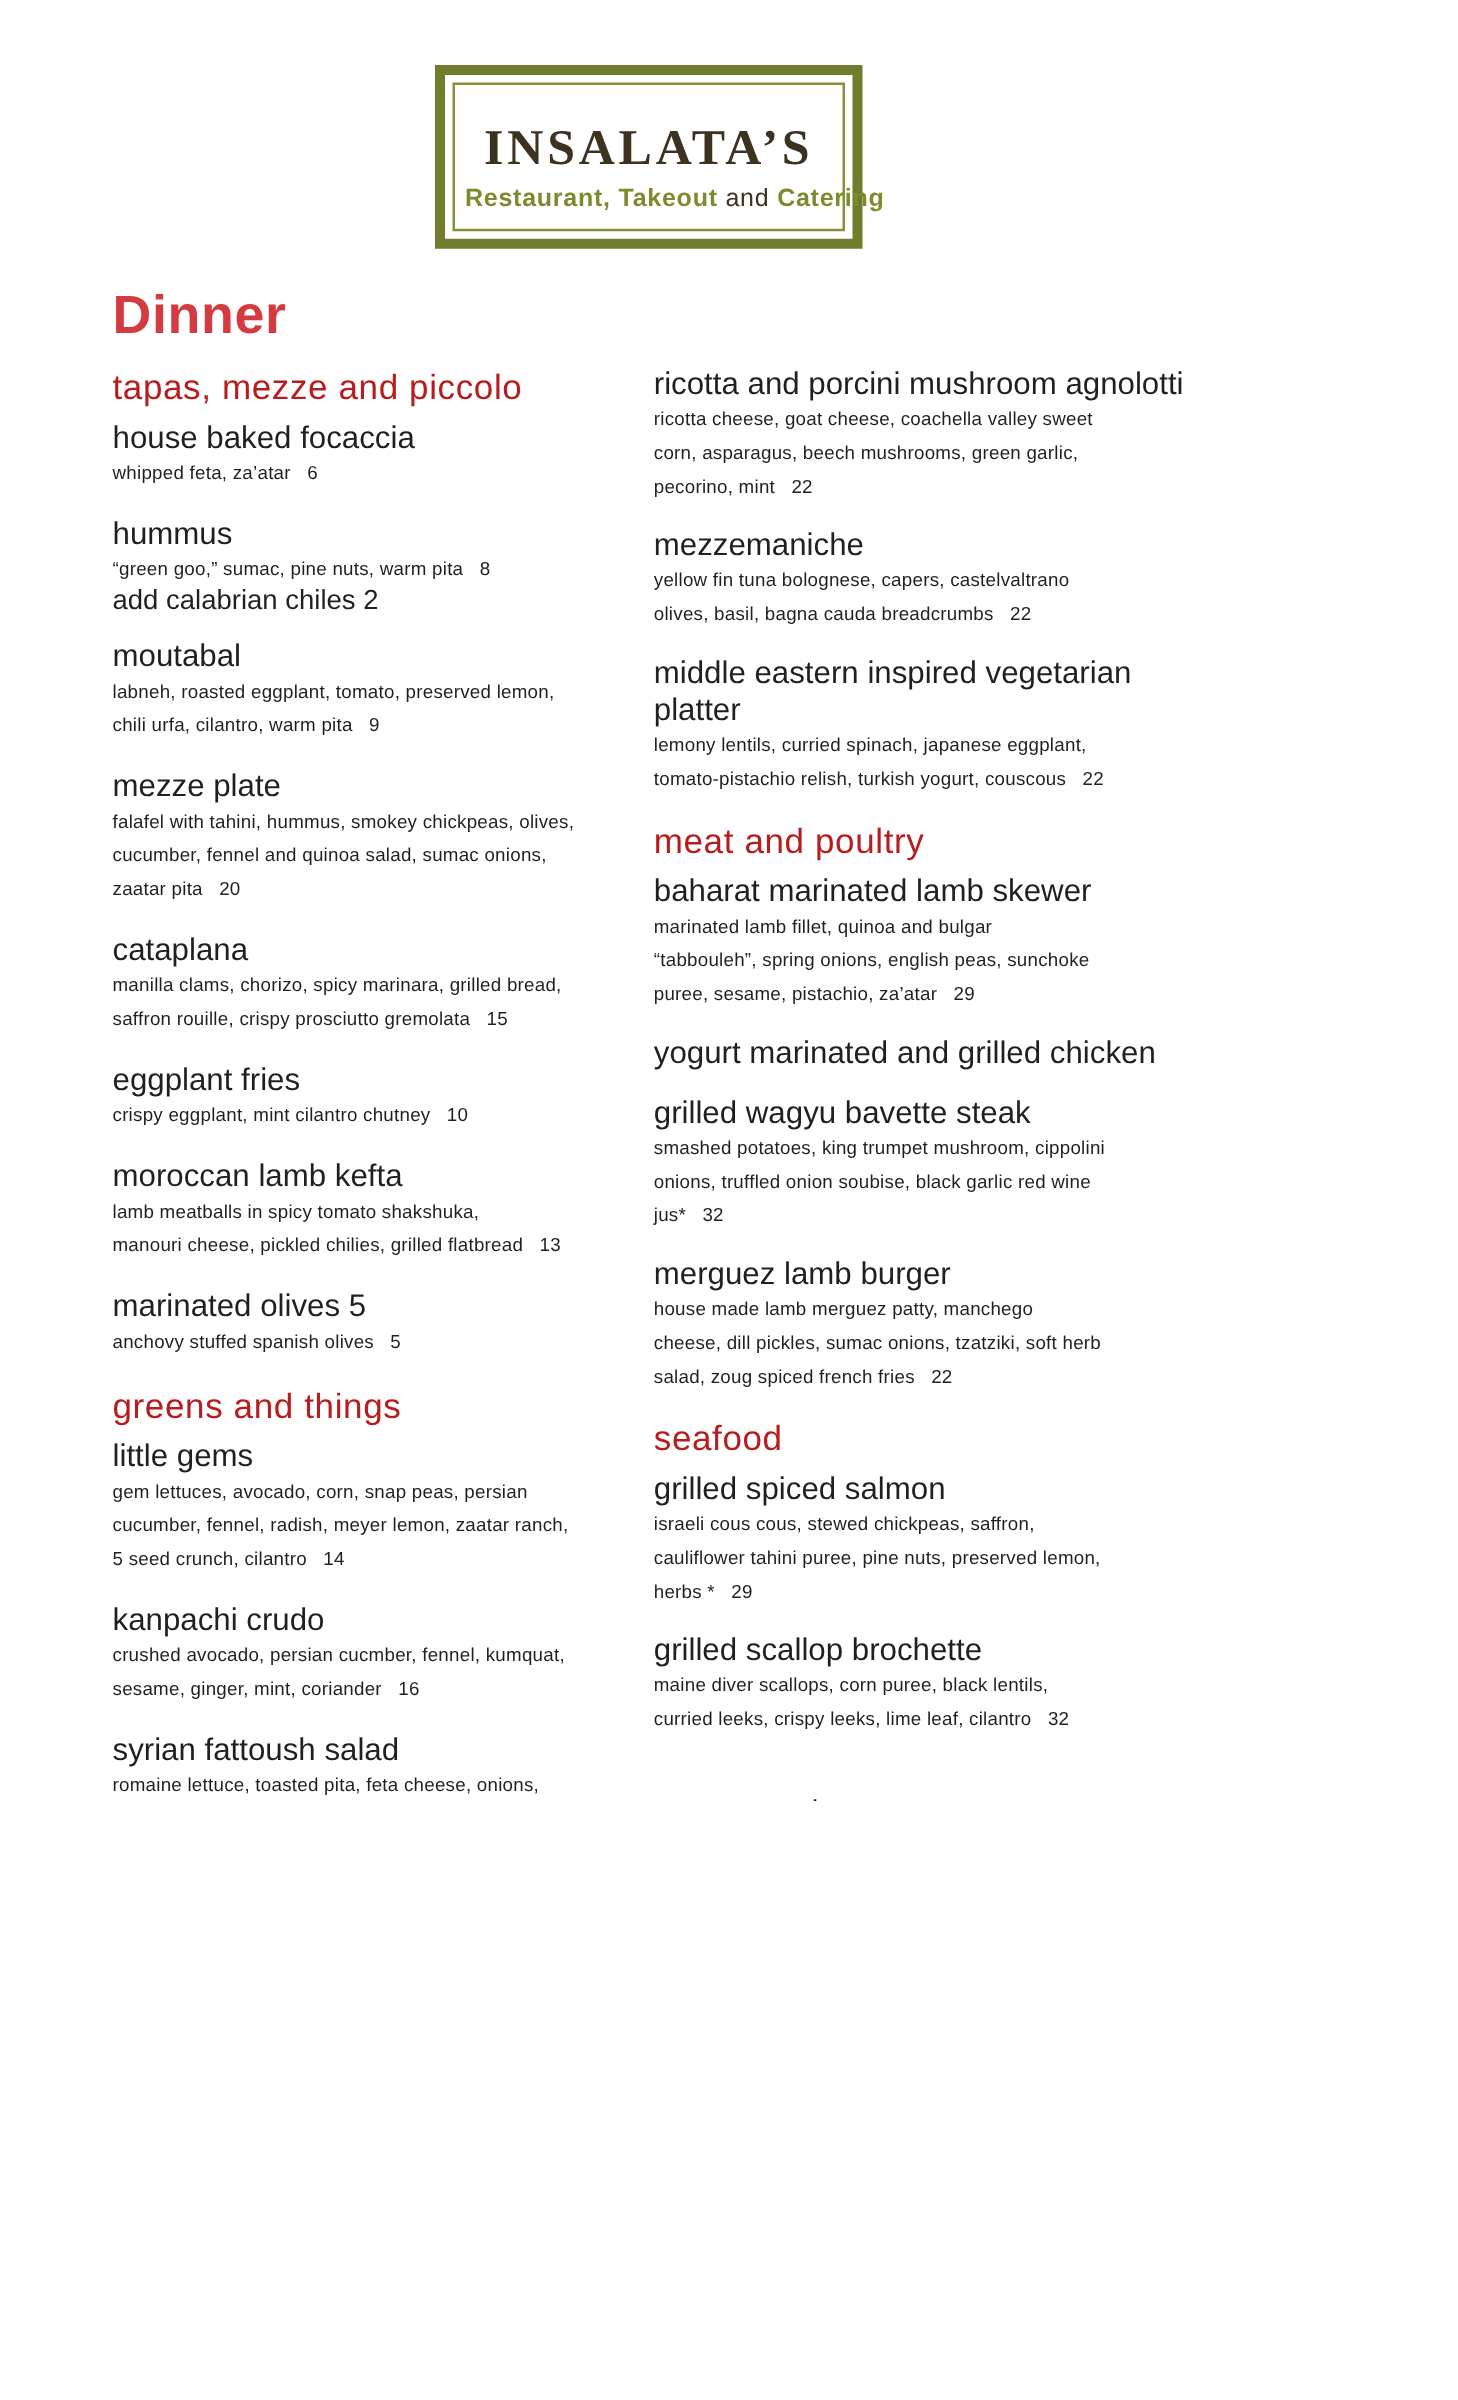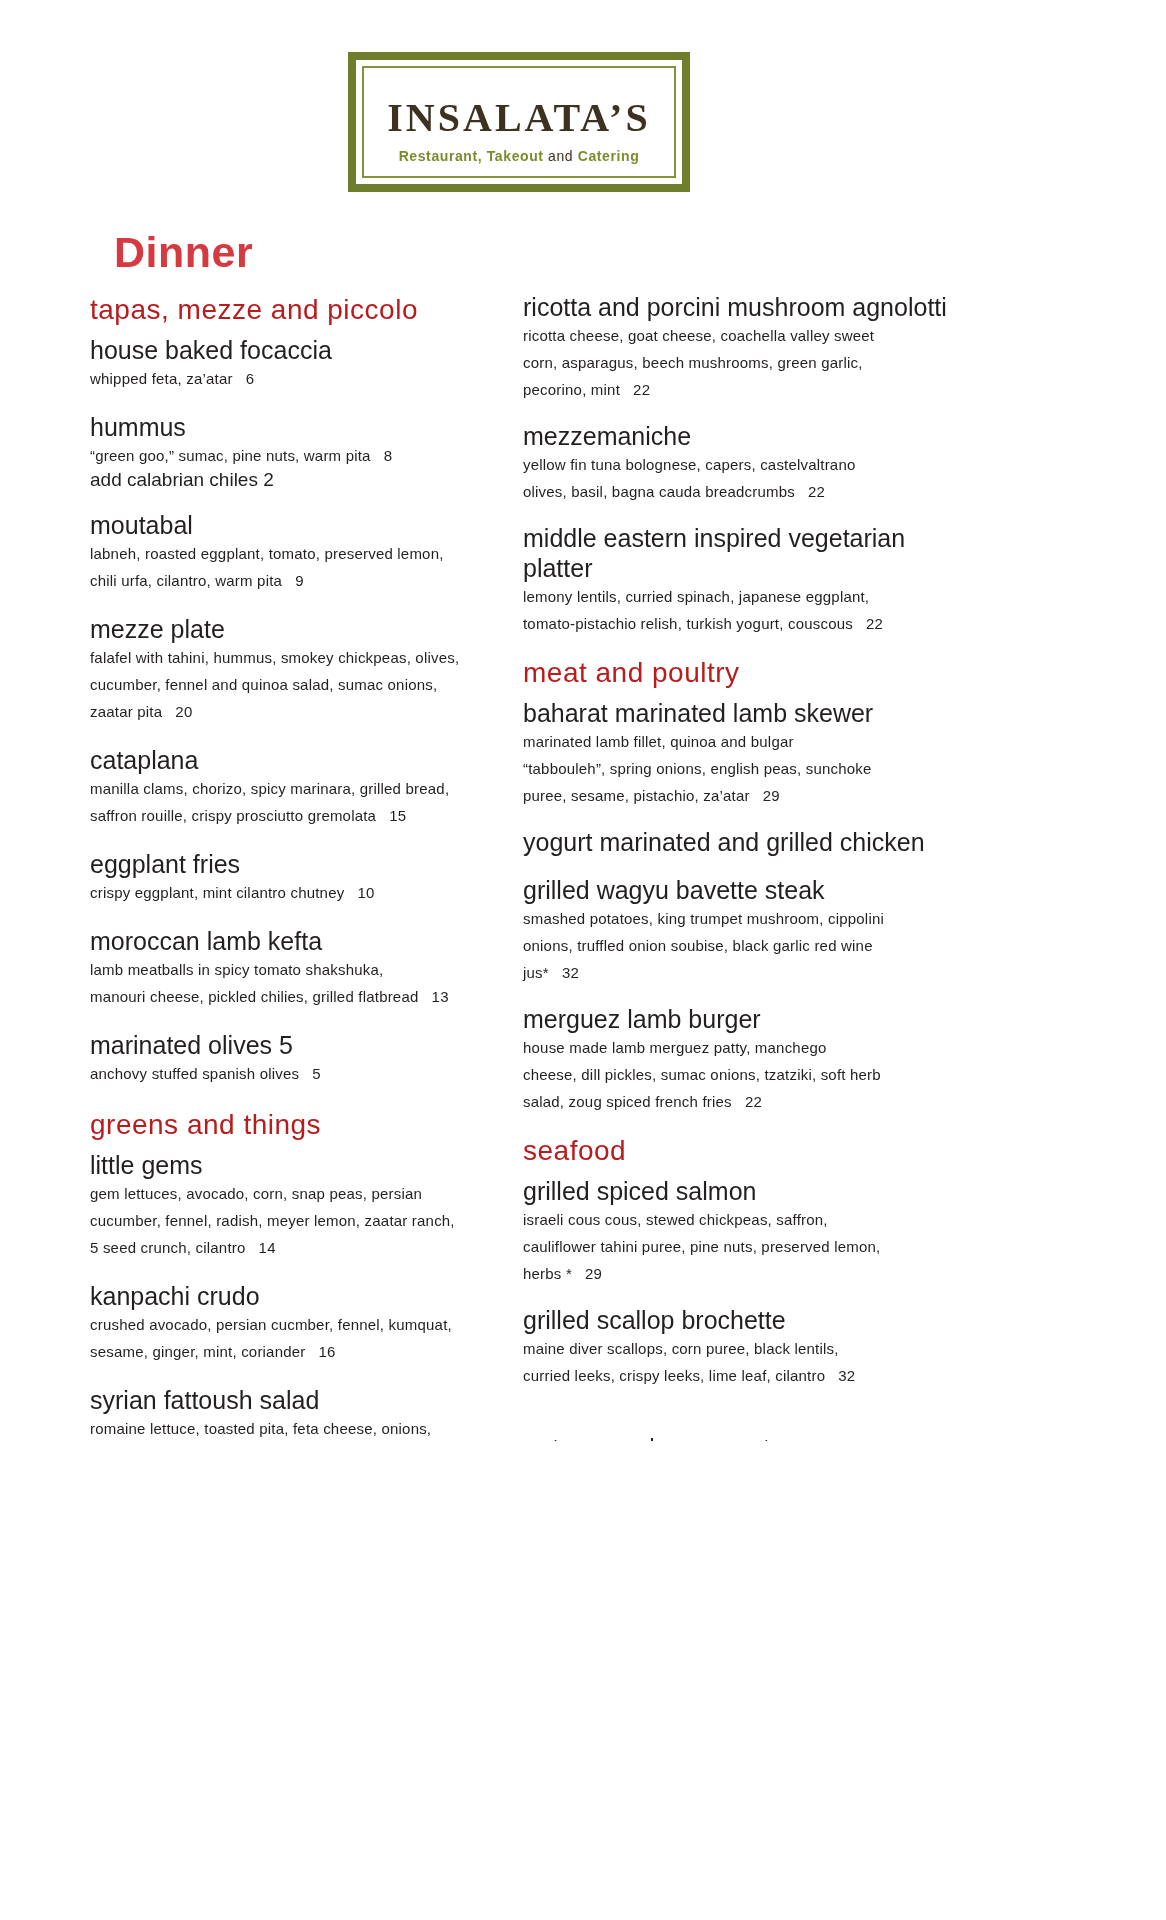--- a/index.html
+++ b/index.html
@@ -15,50 +15,50 @@
     border:8px solid #6f7e2d; background:#ffffff; padding:6px;
   }
   .logo-inner {
     border:2px solid #84923a; padding:26px 8px 12px 8px; text-align:center;
   }
   .logo-title {
     font-family:"Liberation Serif", serif; font-weight:bold;
     font-size:40px; letter-spacing:3px; color:#3d3120; white-space:nowrap;
   }
   .logo-tagline {
-    margin-top:7px; font-size:14px; font-weight:bold; color:#7a8c2e;
+    margin-top:7px; font-size:20px; font-weight:bold; color:#7a8c2e;
     letter-spacing:0.6px; white-space:nowrap;
   }
   .logo-tagline .tag-and { color:#3d3120; font-weight:normal; }
 
   
   .menu-title {
     position:absolute; left:90px; top:228px;
-    font-size:43px; font-weight:bold; color:#d43a40; letter-spacing:0.5px;margin-left:24px;
+    font-size:43px; font-weight:bold; color:#d43a40; letter-spacing:0.5px;
   }
 
   
   .cols { position:absolute; left:90px; top:292px; width:1000px; display:flex; }
   .col { display:block; }
   .col-left  { width:433px; }
   .col-right { width:445px; }
 
   .menu-section { margin-bottom:12px; }
   .section-heading {
     font-size:28px; font-weight:normal; color:#b91c1c;
     letter-spacing:0.5px; line-height:1.25; margin-bottom:8px;
   }
   .item { margin-bottom:20px; }
   .col-right .item { margin-bottom:18px; }
   .item-name { font-size:25px; line-height:30px; color:#231f20; }
   .item-desc {
     font-size:15px; line-height:27px; color:#231f20;
     white-space:pre-wrap; letter-spacing:0.2px;
   }
-  .item-note { font-size:19px; line-height:21px; color:#231f20; }
+  .item-note { font-size:22px; line-height:21px; color:#231f20; }
 
   .water-note { margin-top:46px; font-size:23px; color:#231f20; }
 
   
   .footer-line {
     position:absolute; left:170px; top:1852px;
     font-size:22px; color:#a9b34c; white-space:pre; letter-spacing:0.2px;
   }
 </style>
 </head>

